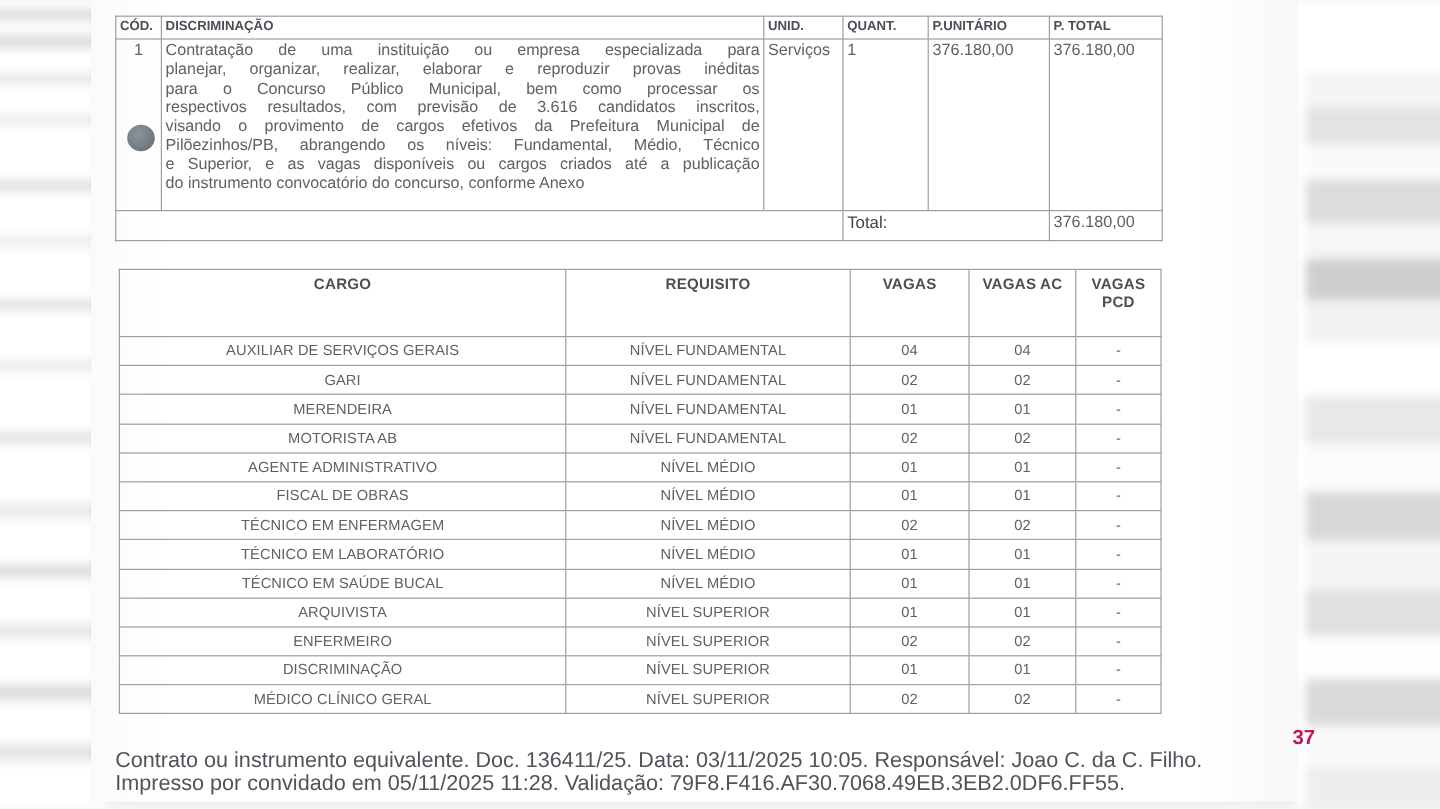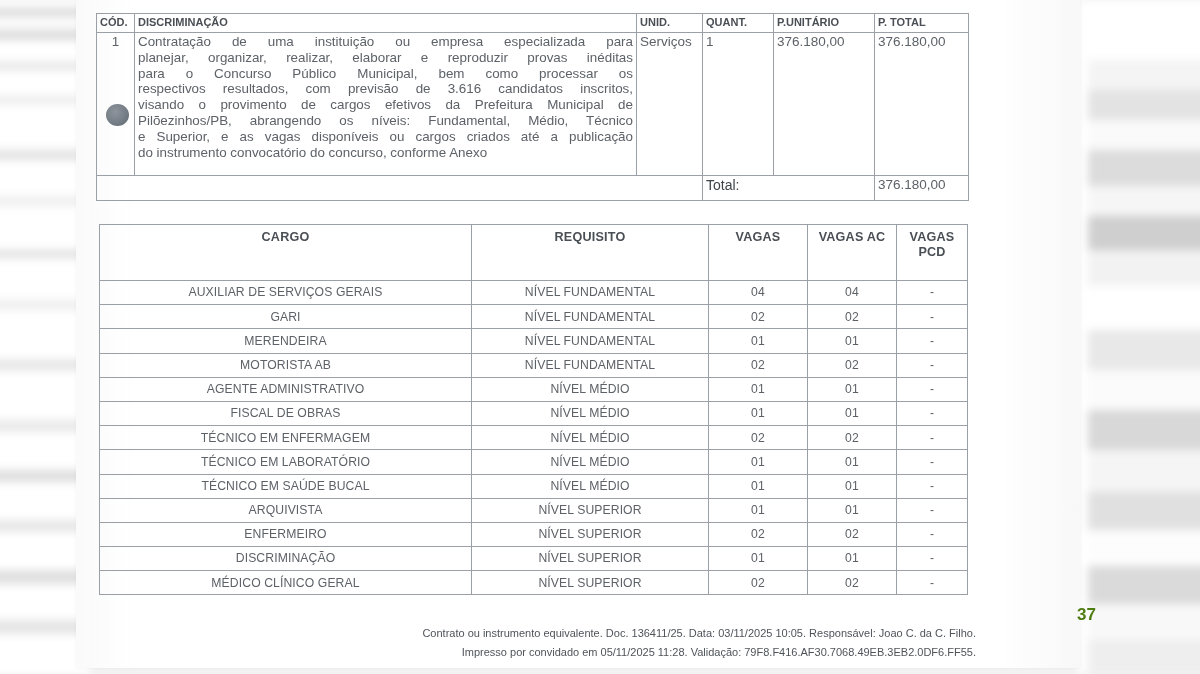--- a/index.html
+++ b/index.html
@@ -225,36 +225,36 @@
   .c-vagas { width: 99px; }
   .c-vagasac { width: 89px; }
   .c-vagaspcd { width: 71px; }
 
   
   .footer {
     position: absolute;
     left: 96px;
     top: 624px;
     width: 880px;
-    text-align: right;
-    font-size: 11px;
+    text-align: left;
+    font-size: 18px;
     line-height: 19px;
     color: #4f545a;
     filter: blur(0.25px);
   }
   .footer div { white-space: nowrap; }
 
   
   .page-number {
     position: absolute;
     left: 1077px;
     top: 605px;
     font-size: 17px;
     font-weight: bold;
-    color: #4d7c0f;
+    color: #be185d;
   }
 </style>
 </head>
 <body>
 
 <div id="screenshot">
 
   <div class="backdrop backdrop-left"></div>
   <div class="backdrop backdrop-right"></div>
 

